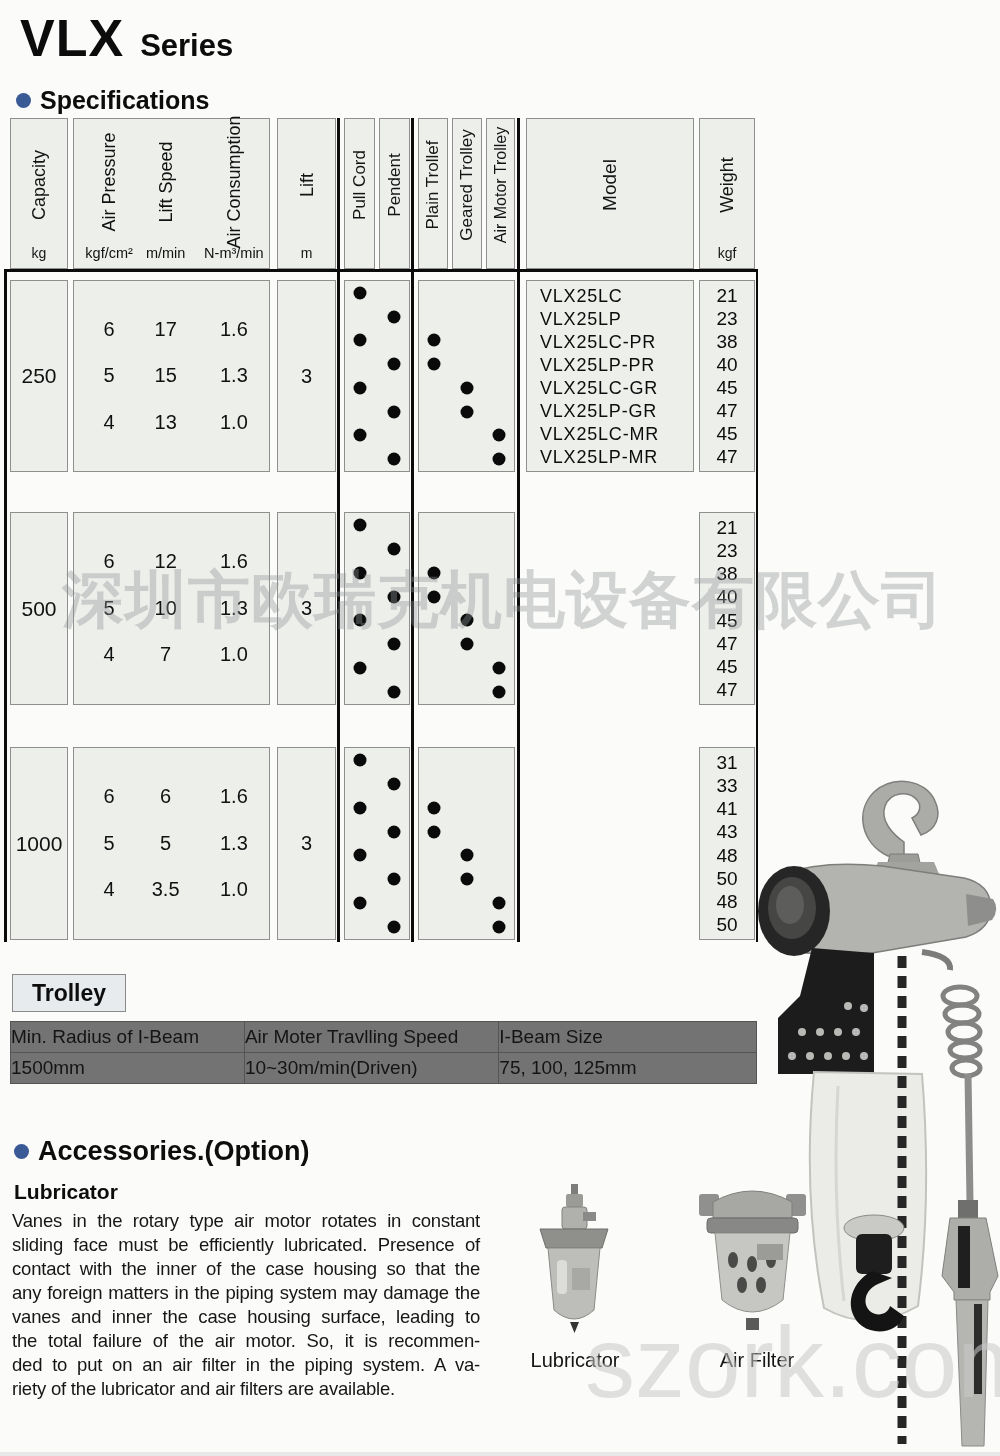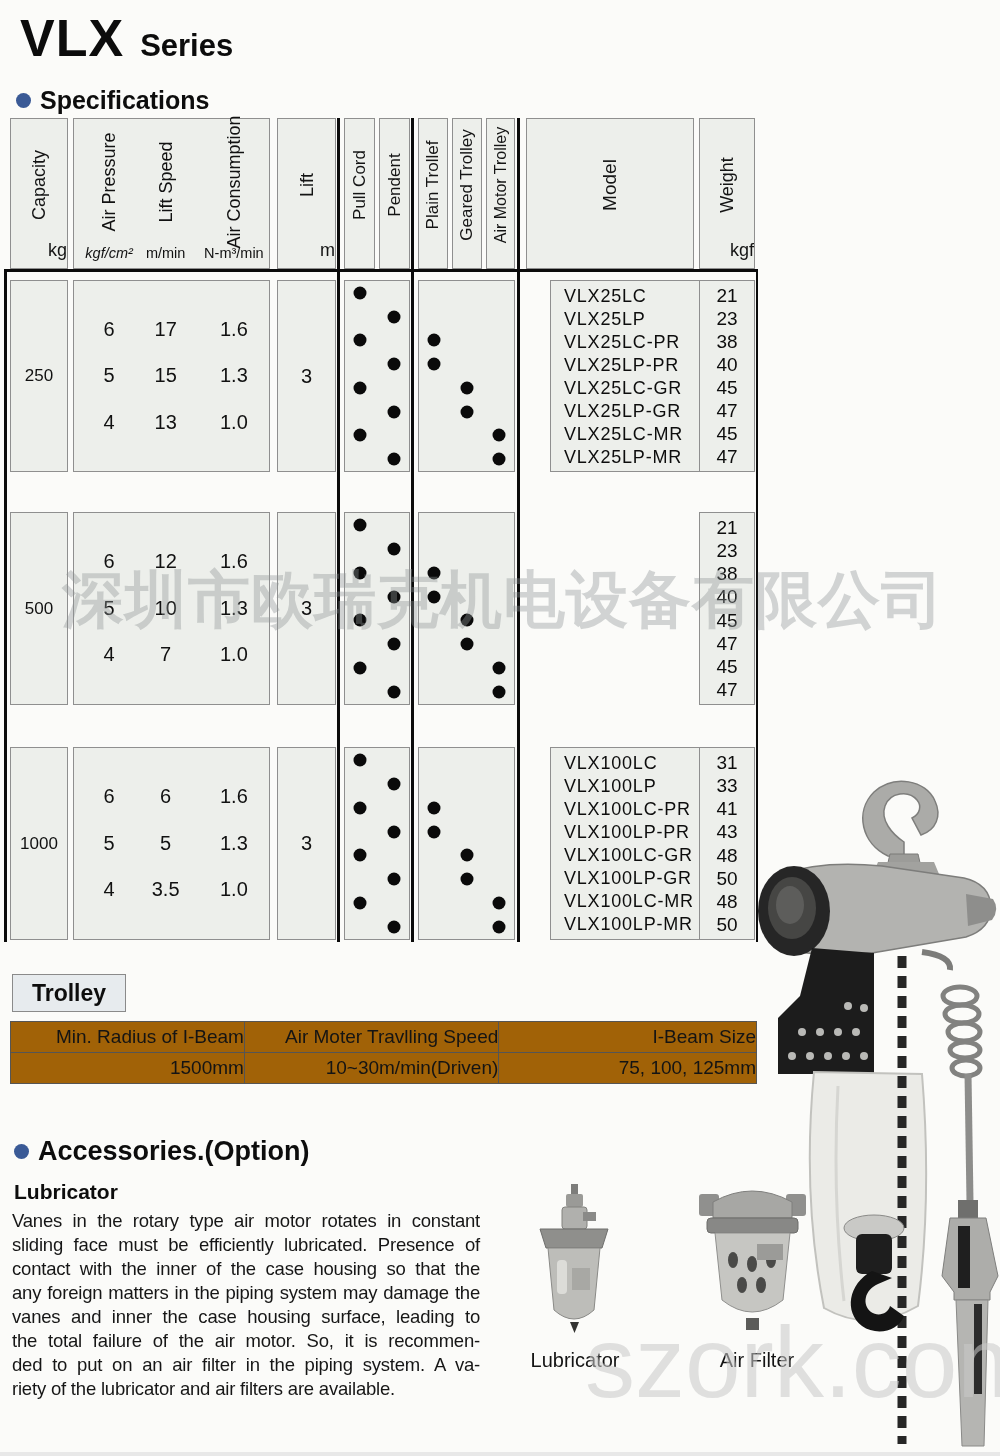--- a/index.html
+++ b/index.html
@@ -19,51 +19,51 @@
   #spec-head .txt{font-size:25px;}
   #acc-head{left:14px; top:1136px;}
   #acc-head .txt{font-size:27px;}
 
   
   .cellbg{background:#edefeb; border:1px solid #8f8f8f; box-sizing:border-box; position:absolute;}
   .hcell{top:118px; height:151px;}
   .vlab{position:absolute; left:50%; top:44%; transform:translate(-50%,-50%) rotate(-90deg);
         white-space:nowrap; font-size:18px; color:#141414;}
   .vlab.small{font-size:17px;}
-  .unit{position:absolute; bottom:7px; width:100%; text-align:right; font-size:18px; color:#141414;}
+  .unit{position:absolute; bottom:7px; width:100%; text-align:center; font-size:14px; color:#141414;}
   .cunit{position:absolute; bottom:7px; transform:translateX(-50%); font-size:14.5px; white-space:nowrap;}
   .csub{position:absolute; top:42%; transform:translate(-50%,-50%) rotate(-90deg); white-space:nowrap; font-size:18px;}
 
   .vrule{position:absolute; background:#0b0b0b;}
   .hrule{position:absolute; background:#0b0b0b;}
 
   .blk{position:absolute; left:0; width:760px;}
   .blk .cell{position:absolute; top:0; height:100%;}
-  .capc{left:10px; width:58px; display:flex; align-items:center; justify-content:center; font-size:17px;}
+  .capc{left:10px; width:58px; display:flex; align-items:center; justify-content:center; font-size:21px;}
   .combo{left:73px; width:197px;}
   .perf-row{position:absolute; width:100%; transform:translateY(-50%);}
   .pv{position:absolute; transform:translateX(-50%) translateY(-50%); font-size:20px;}
   .pv1{left:18%;} .pv2{left:47%;} .pv3{left:82%;}
   .liftc{left:277px; width:59px; display:flex; align-items:center; justify-content:center; font-size:20px;}
   .dotsA{left:344px; width:66px;}
   .dotsB{left:418px; width:97px;}
   .dot{position:absolute; width:13px; height:13px; border-radius:50%; background:#0a0a0a;
        transform:translate(-50%,-50%);}
-  .modelc{left:550px; width:168px; display:flex; flex-direction:column; justify-content:space-around; padding:3px 0;}
+  .modelc{left:526px; width:168px; display:flex; flex-direction:column; justify-content:space-around; padding:3px 0;}
   .mrow{padding-left:13px; font-size:18px; letter-spacing:0.8px; color:#0d0d0d; line-height:1;}
   .weightc{left:699px; width:56px; display:flex; flex-direction:column; justify-content:space-around; padding:3px 0;}
   .wrow{text-align:center; font-size:19px; line-height:1; color:#0d0d0d;}
 
   
   #trolley-tag{position:absolute; left:12px; top:974px; width:114px; height:38px;
     background:#e7ebee; border:1px solid #8a8a8a; box-sizing:border-box;
     display:flex; align-items:center; justify-content:center;
     font-size:23px; font-weight:bold; color:#0d0d0d;}
   #trolley-table{position:absolute; left:10px; top:1021px; width:747px; border-collapse:collapse;}
-  #trolley-table td{border:1px solid #555; background:#a16207; text-align:right;
+  #trolley-table td{border:1px solid #555; background:#737373; text-align:left;
     font-size:19px; color:#141414; height:30px; padding:0;margin-left:12px;}
   #trolley-table .hdr td{font-size:19px;}
 
   
   #lub-sub{position:absolute; left:14px; top:1180px; font-size:21px; font-weight:bold; color:#0d0d0d;}
   #acc-para{position:absolute; left:12px; top:1209px; width:468px; font-size:18.5px;
     letter-spacing:-0.2px; line-height:24px; color:#161616;}
   .pline{text-align:justify; text-align-last:justify;}
   .pline.last{text-align-last:left;}
   .caption{position:absolute; font-size:20px; color:#141414; text-align:center;}
@@ -96,21 +96,21 @@
 
     <div class="cellbg hcell" style="left:10px;width:58px;">
       <div class="vlab">Capacity</div>
       <div class="unit">kg</div>
     </div>
 
     <div class="cellbg hcell" style="left:73px;width:197px;">
       <div class="csub" style="left:18%;">Air Pressure</div>
       <div class="csub" style="left:47%;">Lift Speed</div>
       <div class="csub" style="left:82%;">Air Consumption</div>
-      <div class="cunit" style="left:18%;font-style:italic;">kgf/cm²</div>
+      <div class="cunit" style="left:18%;">kgf/cm²</div>
       <div class="cunit" style="left:47%;">m/min</div>
       <div class="cunit" style="left:82%;">N-m³/min</div>
     </div>
 
     <div class="cellbg hcell" style="left:277px;width:59px;">
       <div class="vlab">Lift</div>
       <div class="unit">m</div>
     </div>
 
     <div class="cellbg hcell" style="left:344px;width:31px;">
@@ -284,30 +284,20 @@
             <div class="dot" style="top: 81.25%; left: 24%;"></div>
             <div class="dot" style="top: 93.75%; left: 76%;"></div>
           </div>
           <div class="cell cellbg dotsB">
             <div class="dot" style="top: 31.25%; left: 16%;"></div>
             <div class="dot" style="top: 43.75%; left: 16%;"></div>
             <div class="dot" style="top: 56.25%; left: 50%;"></div>
             <div class="dot" style="top: 68.75%; left: 50%;"></div>
             <div class="dot" style="top: 81.25%; left: 84%;"></div>
             <div class="dot" style="top: 93.75%; left: 84%;"></div>
-          </div>
-          <div class="cell cellbg modelc">
-            <div class="mrow">VLX100LC</div>
-            <div class="mrow">VLX100LP</div>
-            <div class="mrow">VLX100LC-PR</div>
-            <div class="mrow">VLX100LP-PR</div>
-            <div class="mrow">VLX100LC-GR</div>
-            <div class="mrow">VLX100LP-GR</div>
-            <div class="mrow">VLX100LC-MR</div>
-            <div class="mrow">VLX100LP-MR</div>
           </div>
           <div class="cell cellbg weightc">
             <div class="wrow">31</div>
             <div class="wrow">33</div>
             <div class="wrow">41</div>
             <div class="wrow">43</div>
             <div class="wrow">48</div>
             <div class="wrow">50</div>
             <div class="wrow">48</div>
             <div class="wrow">50</div>

